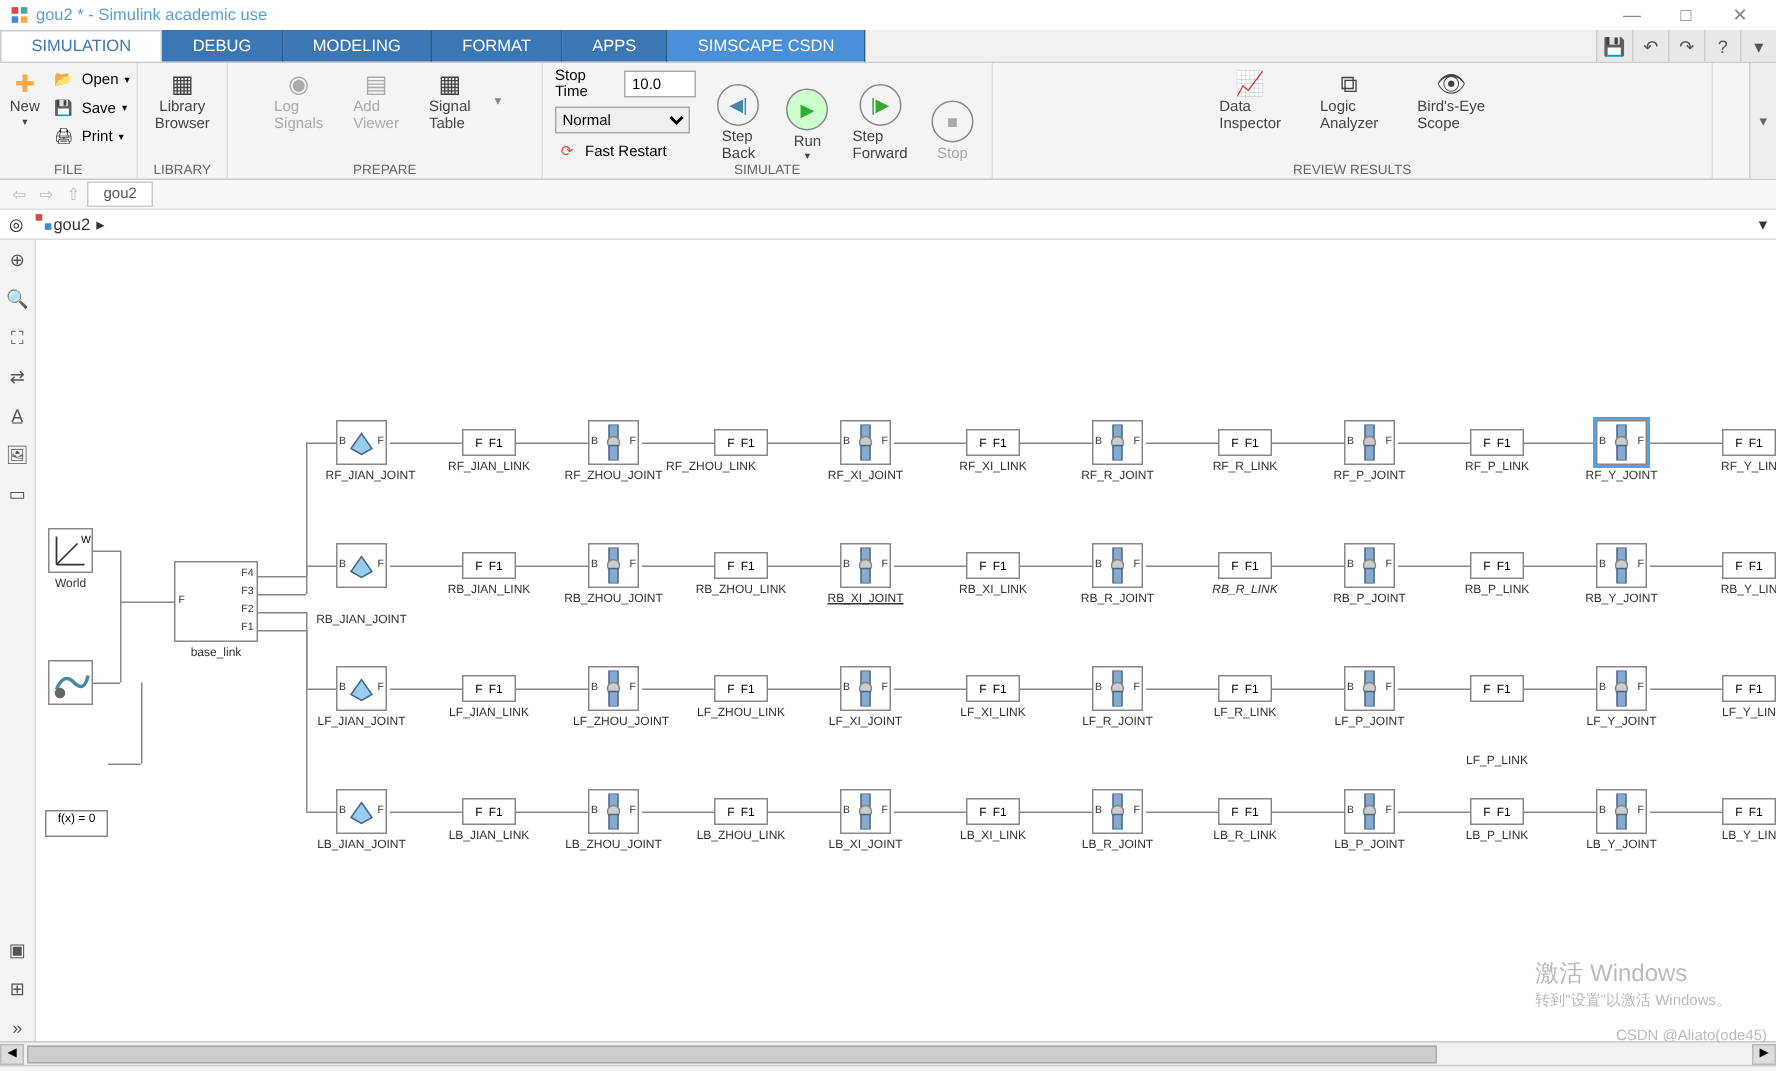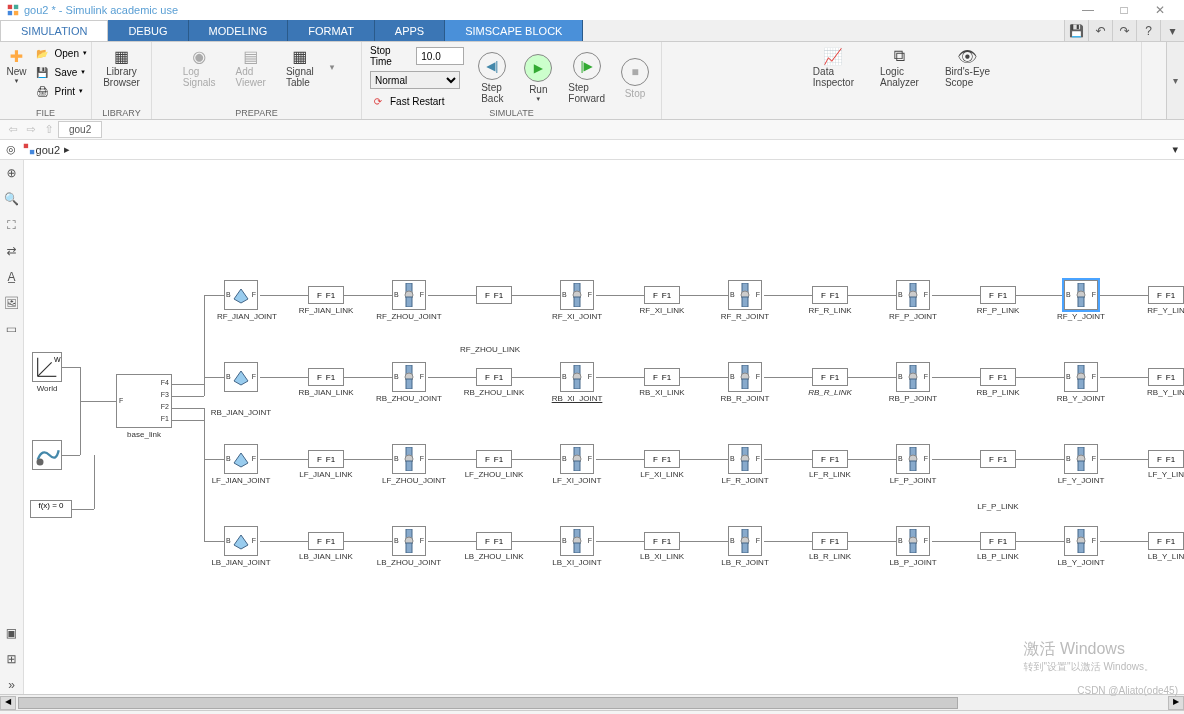--- a/index.html
+++ b/index.html
@@ -55,21 +55,21 @@
 .blk { position: absolute; border: 1px solid #888; background: #fff; font-size: 8px; text-align: center; }
 .blk.selected { outline: 2px solid #4aa3ff; }
 .blk .port { position: absolute; font-size: 7px; color: #333; }
 .blk-label { position: absolute; font-size: 8px; color: #333; white-space: nowrap; text-align: center; }
 .blk-joint { width: 34px; height: 30px; display: flex; align-items: center; justify-content: center; }
 .blk-joint svg { width: 20px; height: 24px; }
 .blk-link { width: 36px; height: 18px; display: flex; align-items: center; justify-content: center; gap: 4px; font-size: 8px; }
 .blk-base { width: 56px; height: 54px; }
 .blk-world { width: 30px; height: 30px; }
 .blk-cfg { width: 30px; height: 30px; }
-.blk-solver { width: 40px; height: 18px; }
+.blk-solver { width: 40px; height: 18px; margin-top: 40px; }
 .wire { position: absolute; background: #888; }
 .wire.h { height: 1px; }
 .wire.v { width: 1px; }
 
 
 .hscroll { height: 16px; background: #f0f0f0; border-top: 1px solid #ccc; display: flex; align-items: center; position: relative; }
 .hscroll .sbtn { width: 16px; height: 14px; background: #ddd; border: 1px solid #bbb; text-align: center; font-size: 8px; }
 .hscroll .thumb { position: absolute; left: 18px; width: 940px; height: 12px; background: #ccc; border: 1px solid #aaa; }
 
 
@@ -99,21 +99,21 @@
   <span class="winbtn">□</span>
   <span class="winbtn">✕</span>
 </div>
 
 <div class="tabstrip">
   <div class="tab active">SIMULATION</div>
   <div class="tab">DEBUG</div>
   <div class="tab">MODELING</div>
   <div class="tab">FORMAT</div>
   <div class="tab">APPS</div>
-  <div class="tab simscape">SIMSCAPE BLOCK</div>
+  <div class="tab simscape">SIMSCAPE CSDN</div>
   <div class="spacer"></div>
   <div class="rightctrl">💾</div>
   <div class="rightctrl">↶</div>
   <div class="rightctrl">↷</div>
   <div class="rightctrl">?</div>
   <div class="rightctrl">▾</div>
 </div>
 
 <div class="ribbon">
   <div class="rgroup" style="width:92px">
@@ -166,21 +166,21 @@
       <div class="rbtn">
           <span class="ico">▦</span>
           <span style="white-space:pre">Signal
 Table</span>
         </div>
       <span style="font-size:9px;color:#888;align-self:center">▾</span>
     </div>
     <div class="label">PREPARE</div>
   </div>
   <div class="rgroup" style="width:300px">
-    <div style="display:flex;gap:6px;align-items:center">
+    <div style="display:flex;gap:6px;align-items:flex-end">
       <div style="display:flex;flex-direction:column;gap:2px">
         <div class="rrow">
             <span>Stop Time</span>
             <input type="text" value="10.0" style="">
           </div>
         <div class="rrow">
             <select><option>Normal</option></select>
           </div>
         <div class="rrow">
             <span class="smico" style="color:#d44">⟳</span>
@@ -220,20 +220,21 @@
           <span class="ico">⧉</span>
           <span style="white-space:pre">Logic
 Analyzer</span>
         </div>
       <div class="rbtn">
           <span class="ico">👁</span>
           <span style="white-space:pre">Bird's-Eye
 Scope</span>
         </div>
     </div>
+    <div class="label">REVIEW RESULTS</div>
   </div>
   <div class="ribbon-end">▾</div>
 </div>
 
 <div class="navbar">
   <span class="navbtn">⇦</span>
   <span class="navbtn">⇨</span>
   <span class="navbtn">⇧</span>
   <span class="tabitem">gou2</span>
 </div>
@@ -322,21 +323,21 @@
             <rect x="7" y="14" width="6" height="10" fill="#8ac" stroke="#468"></rect>
           </svg>
           <span class="port" style="right:1px;top:10px">F</span>
         </div>
         <div class="blk-label" style="left: 348px; top: 152px; width: 74px;">RF_ZHOU_JOINT</div>
         <div class="wire h" style="left: 404px; top: 135px; width: 48px;"></div>
         <div class="blk blk-link" style="left: 452px; top: 126px; width: 36px; height: 18px;">
           <span>F</span>
           <span>F1</span>
         </div>
-        <div class="blk-label" style="left: 428px; top: 146px; width: 76px; margin-top: 39px;">RF_ZHOU_LINK</div>
+        <div class="blk-label" style="left: 412px; top: 146px; width: 76px;">RF_ZHOU_LINK</div>
         <div class="wire h" style="left: 488px; top: 135px; width: 48px;"></div>
         <div class="blk blk-joint" style="left: 536px; top: 120px; width: 34px; height: 30px;">
           <span class="port" style="left:1px;top:10px">B</span>
           <svg viewBox="0 0 20 24">
             <rect x="7" y="0" width="6" height="10" fill="#8ac" stroke="#468"></rect>
             <circle cx="10" cy="12" r="4" fill="#ccc" stroke="#888"></circle>
             <rect x="7" y="14" width="6" height="10" fill="#8ac" stroke="#468"></rect>
           </svg>
           <span class="port" style="right:1px;top:10px">F</span>
         </div>

